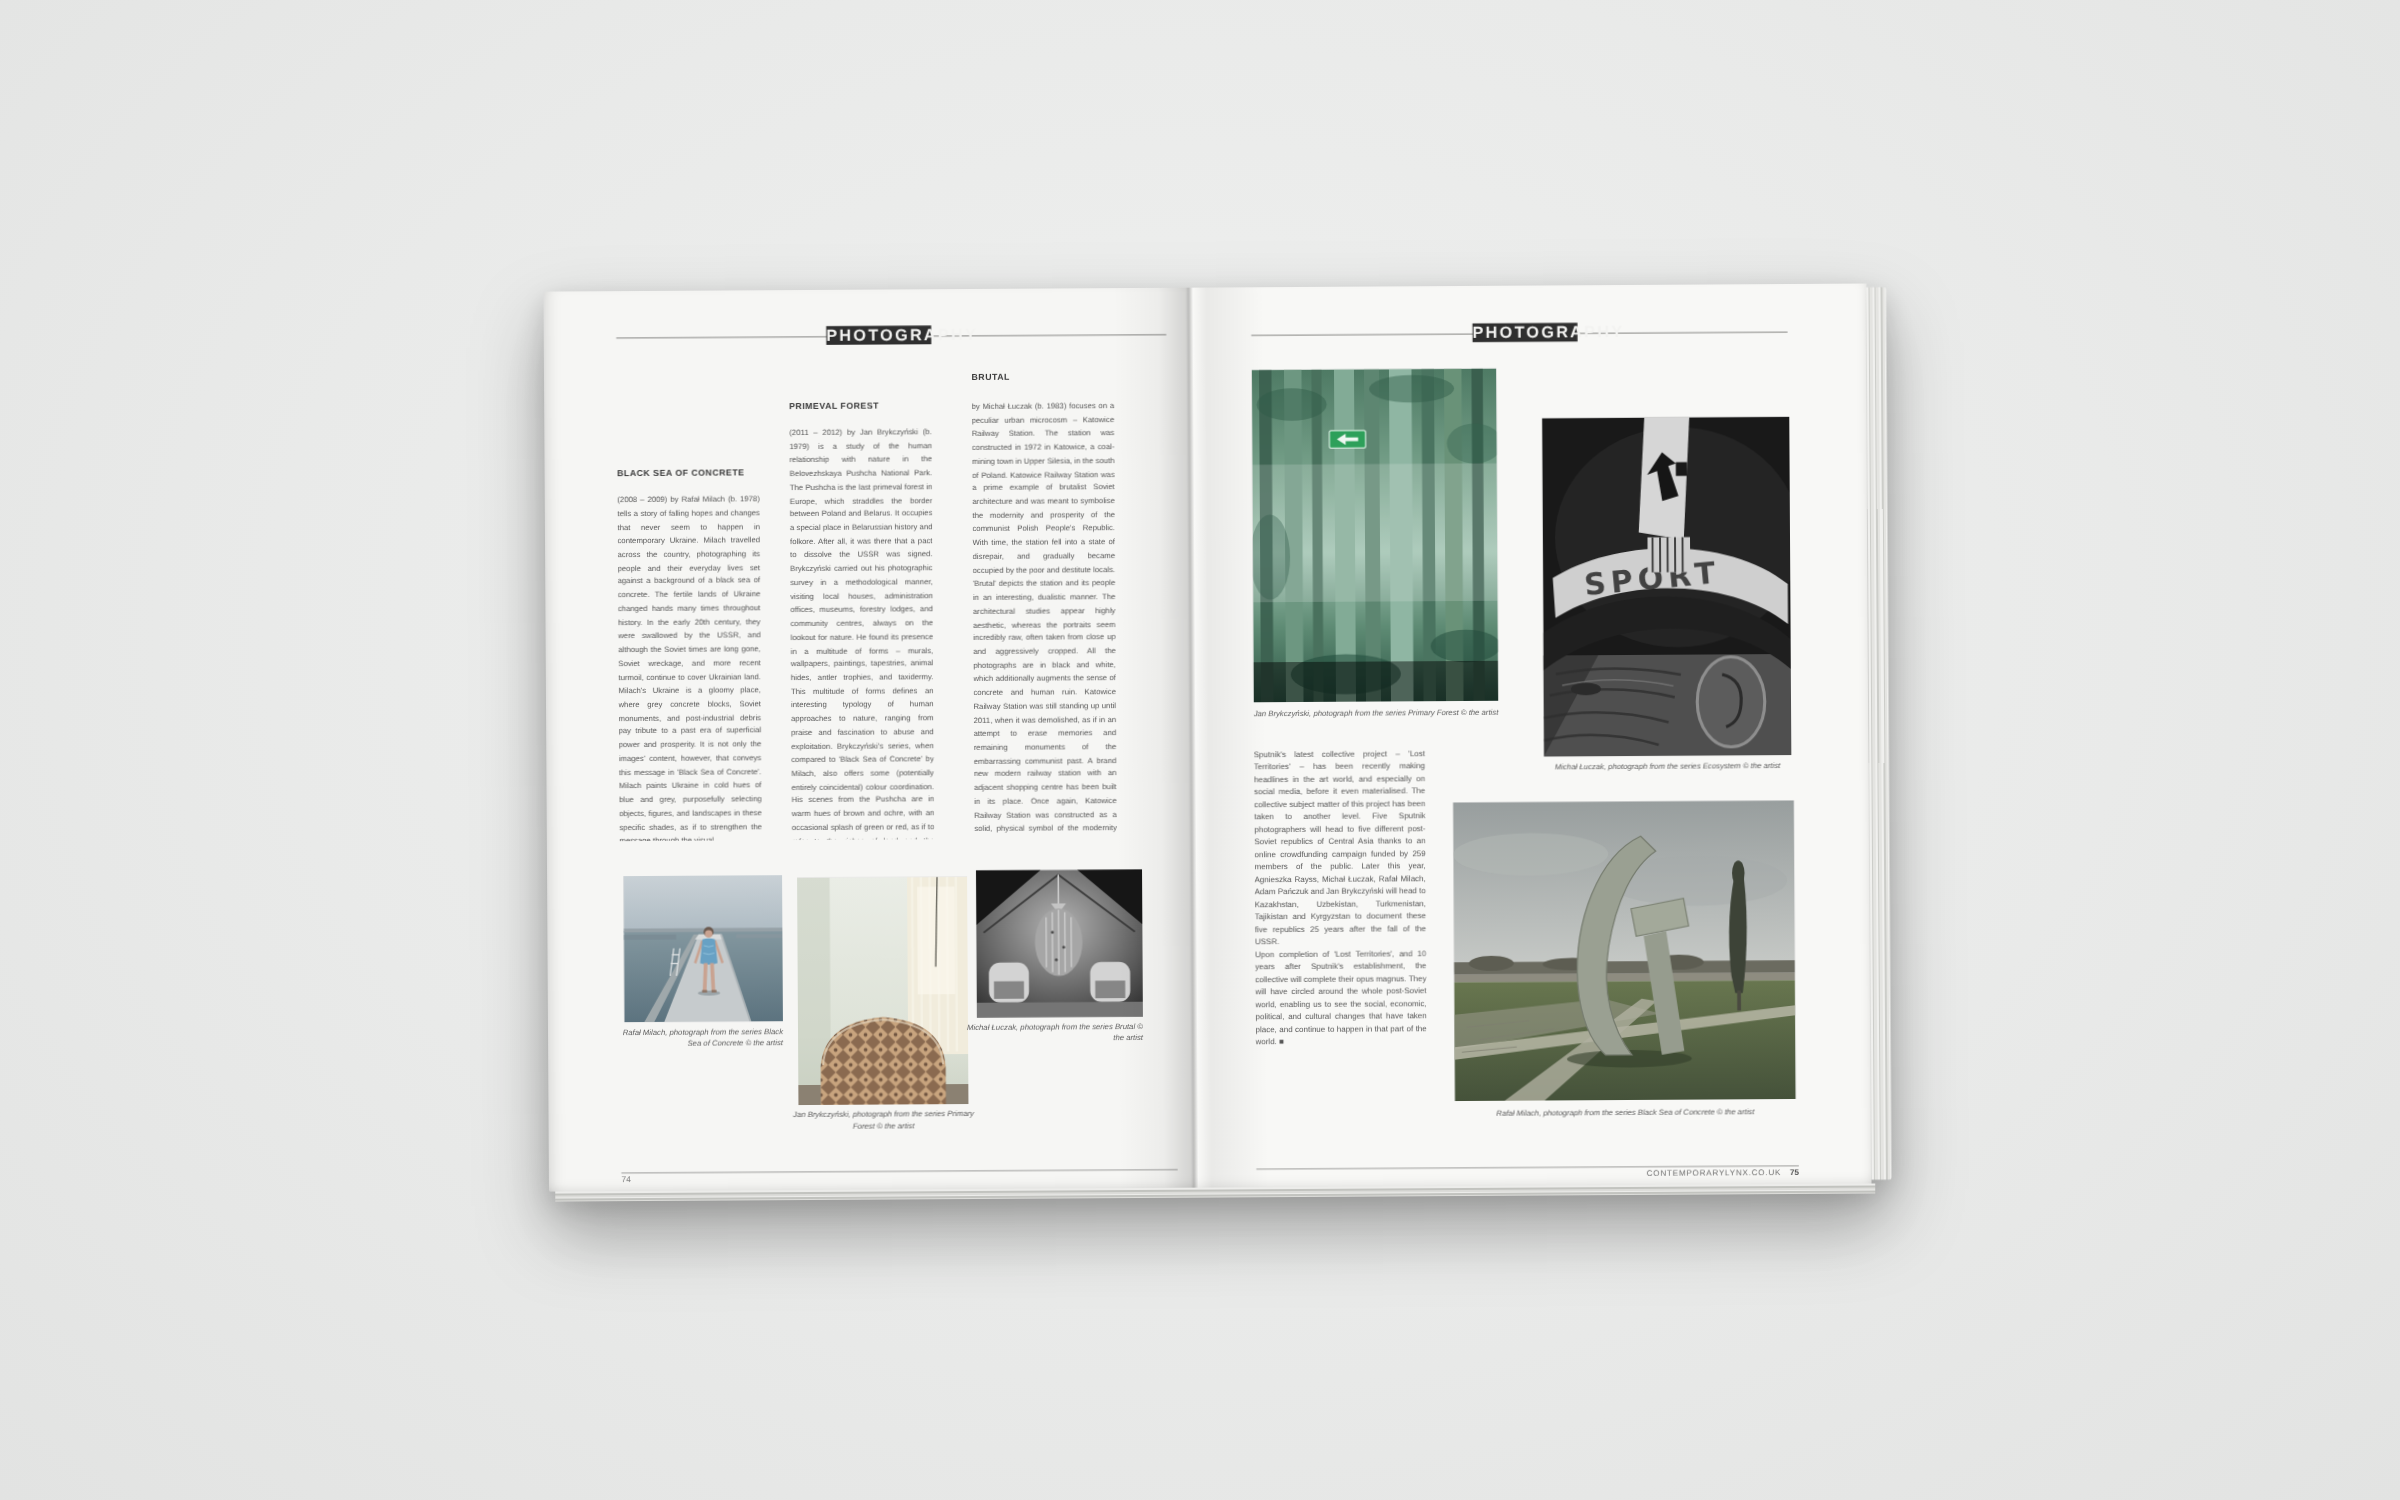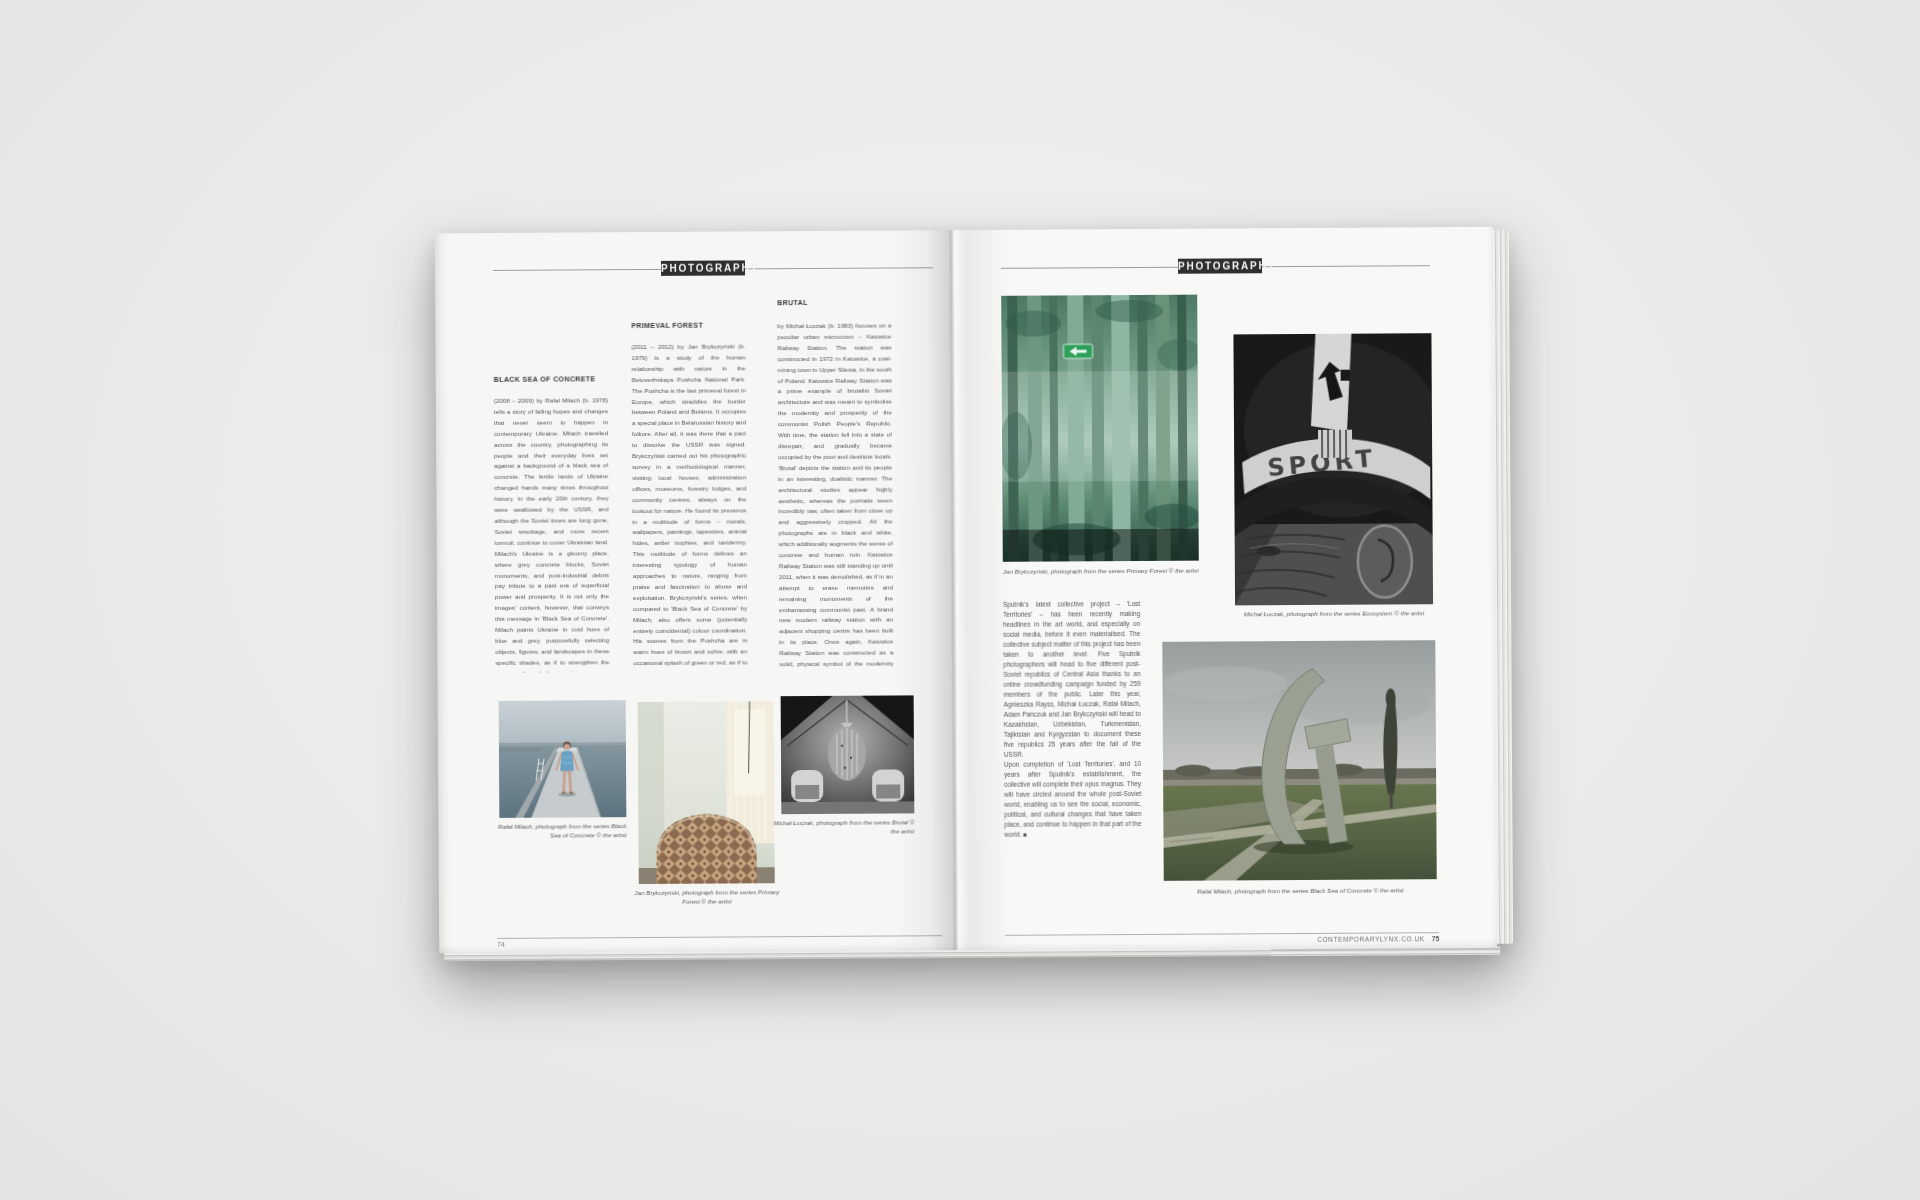--- a/index.html
+++ b/index.html
@@ -22,21 +22,21 @@
   .spine{position:absolute;left:456px;top:0;width:120px;height:720px;pointer-events:none;
     background:linear-gradient(90deg, rgba(0,0,0,0) 0%, rgba(0,0,0,0.04) 30%, rgba(0,0,0,0.14) 48%,
       rgba(0,0,0,0.24) 50%, rgba(255,255,255,0.10) 53%, rgba(0,0,0,0.06) 62%, rgba(0,0,0,0) 100%);}
   .stack-right{position:absolute;left:1058px;top:3px;width:16px;height:714px;border-radius:0 2px 2px 0;
     background:repeating-linear-gradient(90deg,#f0f0ee 0 2px,#cccdc9 2px 3px,#e4e4e1 3px 5px);}
   .stack-bottom{position:absolute;left:5px;top:720px;width:1056px;height:8px;
     background:repeating-linear-gradient(180deg,#ececea 0 1.5px,#c2c3bf 1.5px 3px,#dcdcd9 3px 4.5px);}
   .abs{position:absolute;}
   .rule{height:1px;background:#9d9d9b;}
   .tagbox{background:#2f2f2f;color:#f3f3f1;text-align:center;
-    font-size:10px;line-height:15px;letter-spacing:1.8px;font-weight:bold;height:15px;}
+    font-size:13px;line-height:15px;letter-spacing:1.8px;font-weight:bold;height:15px;}
   .art-head{font-size:7px;font-weight:bold;letter-spacing:.4px;color:#3a3a3a;}
   .body-text{font-size:6.2px;line-height:10.9px;color:#565656;text-align:justify;overflow:hidden;}
   .rp-body{font-size:6.4px;line-height:10px;color:#565656;text-align:justify;overflow:hidden;}
   .rp-body p{margin:0;}
   .cap{font-style:italic;font-size:6.2px;line-height:9.2px;color:#5c5c5c;}
   .footer-num{font-size:6.8px;color:#7c7c7c;}
   .footer-site{font-size:6.5px;letter-spacing:.6px;color:#6e6e6e;}
   .footer-site b{color:#4c4c4c;margin-left:7px;letter-spacing:0;}
   .photo{overflow:hidden;background:#dddddd;}
   .photo svg{display:block;}

